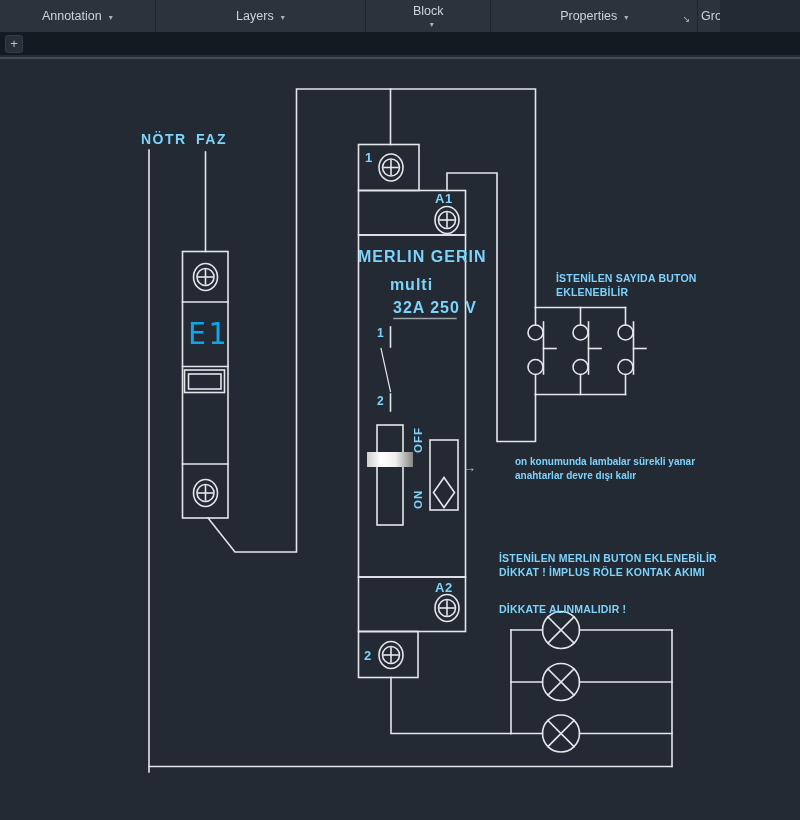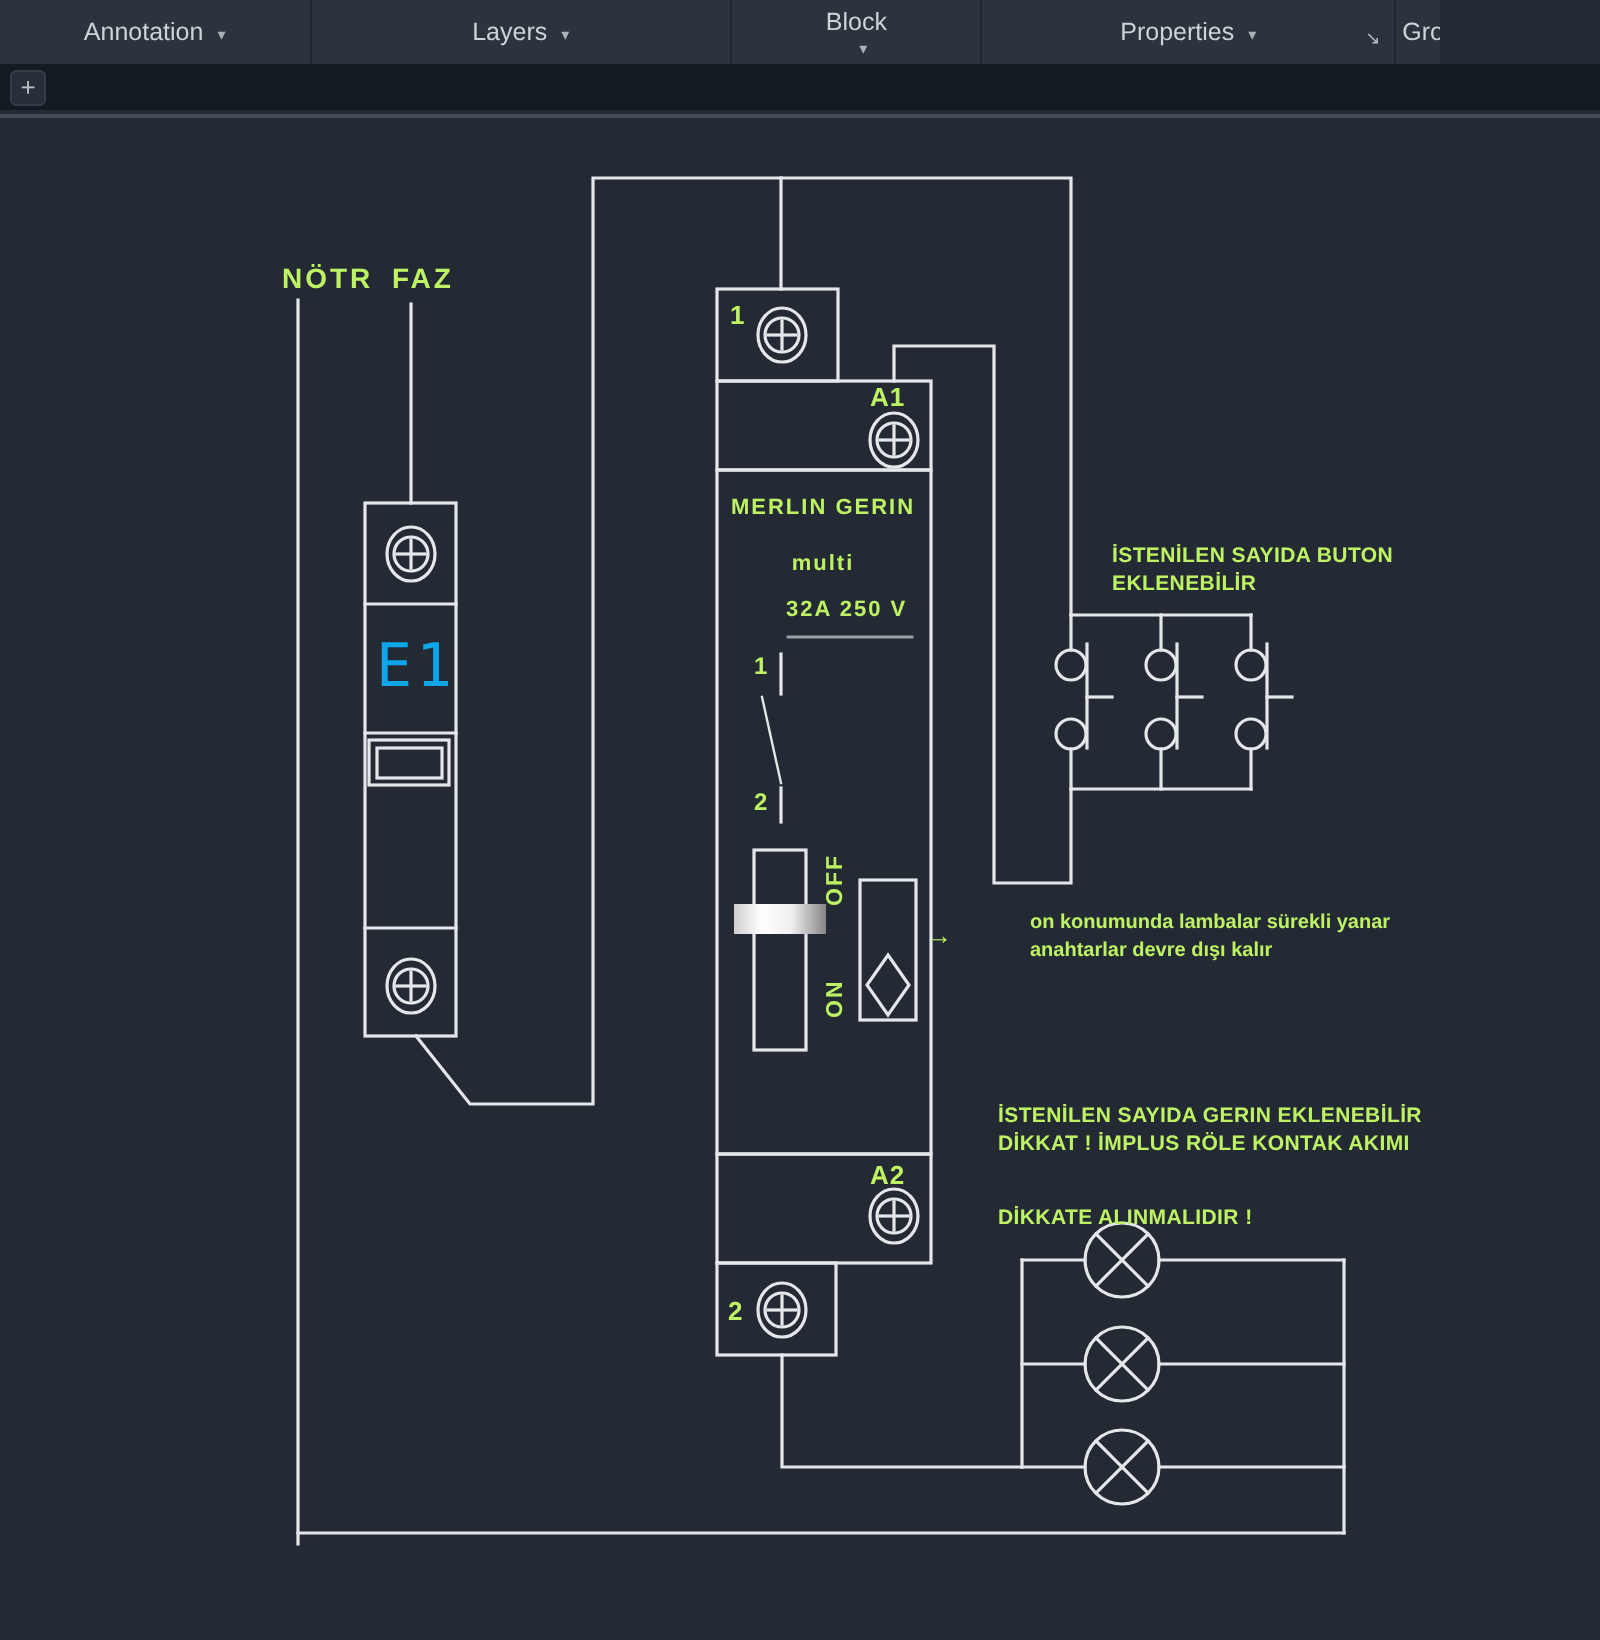--- a/index.html
+++ b/index.html
@@ -20,25 +20,25 @@
   
   .tabstrip { position:absolute; left:0; top:32px; width:800px; height:23px; background:#141a21; z-index:30; }
   .add-tab { position:absolute; left:5px; top:3px; width:18px; height:18px; background:#272f38; border:1px solid #343d47; border-radius:3px; color:#b9c0c7; font-size:13px; line-height:16px; text-align:center; }
 
   
   .canvas { position:absolute; left:0; top:55px; width:800px; height:765px; background:#232a33; z-index:1; }
   .canvas-topline { position:absolute; left:0; top:2px; width:800px; height:2px; background:#424b56; }
   svg.draw { position:absolute; left:0; top:0; }
 
   
-  .t { position:absolute; color:#bef264; font-weight:bold; white-space:nowrap; }
+  .t { position:absolute; color:#7dd3fc; font-weight:bold; white-space:nowrap; }
   .supply-label { font-size:14px; letter-spacing:1.5px; }
   .e1 { font-family:"DejaVu Sans Mono", monospace; font-weight:normal; color:#0ea5e9; font-size:30px; letter-spacing:2px; }
   .term { font-size:13px; letter-spacing:0.5px; }
-  .brand { font-size:11px; letter-spacing:1px; }
+  .brand { font-size:16px; letter-spacing:1px; }
   .note { font-size:10.5px; letter-spacing:0.2px; }
   .note-sm { font-size:10px;margin-left:32px; }
   .vert { writing-mode:vertical-rl; transform:rotate(180deg); font-size:11.5px; letter-spacing:1px; }
   .arrow-glyph { font-size:13px; font-weight:bold; }
 </style>
 </head>
 <body>
 
 <div class="ribbon">
   <div class="panel panel-annotation">
@@ -231,16 +231,16 @@
   <div class="t term" style="left:435px; top:525px;">A2</div>
   <div class="t term" style="left:364px; top:593px;">2</div>
 
   <div class="t note" style="left:556px; top:217px;">İSTENİLEN SAYIDA BUTON</div>
   <div class="t note" style="left:556px; top:231px;">EKLENEBİLİR</div>
 
   <div class="t arrow-glyph" style="left:463px; top:405px;">→</div>
   <div class="t note-sm" style="left:483px; top:401px;">on konumunda lambalar sürekli yanar</div>
   <div class="t note-sm" style="left:483px; top:415px;">anahtarlar devre dışı kalır</div>
 
-  <div class="t note" style="left:499px; top:497px;">İSTENİLEN SAYIDA GERIN EKLENEBİLİR</div>
+  <div class="t note" style="left:499px; top:497px;">İSTENİLEN MERLIN BUTON EKLENEBİLİR</div>
   <div class="t note" style="left:499px; top:511px;">DİKKAT ! İMPLUS RÖLE KONTAK AKIMI</div>
   <div class="t note" style="left:499px; top:548px;">DİKKATE ALINMALIDIR !</div>
 </div>
 
 </body></html>

